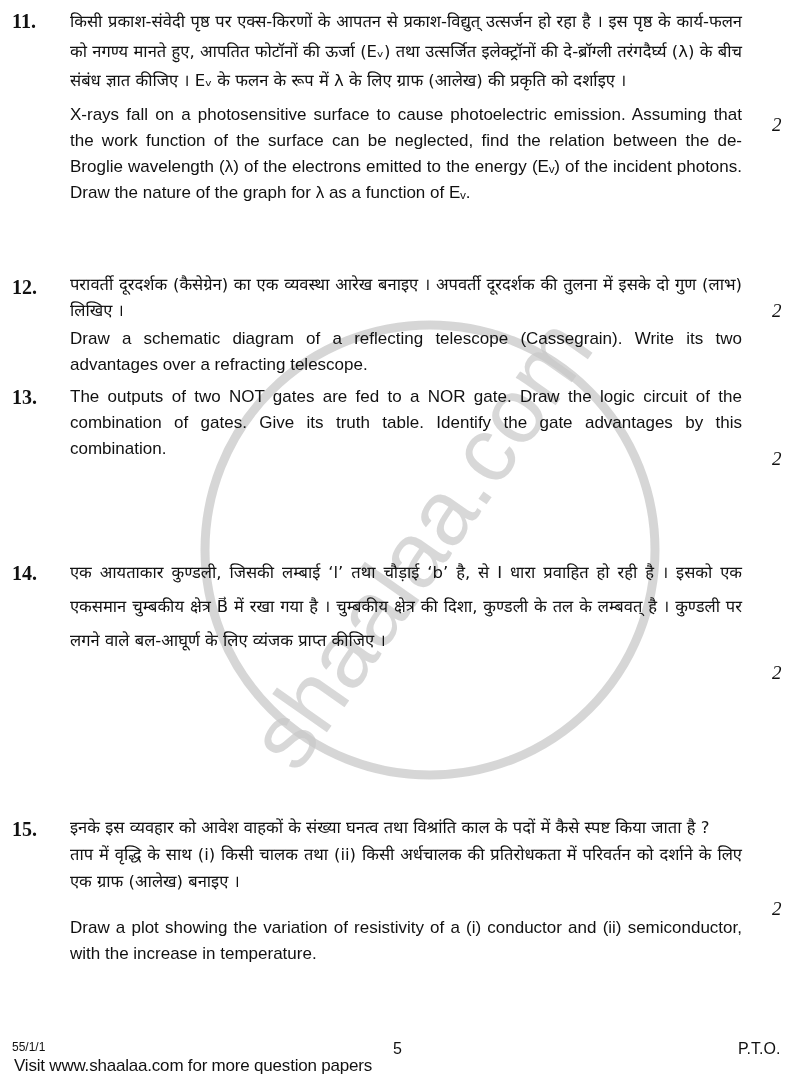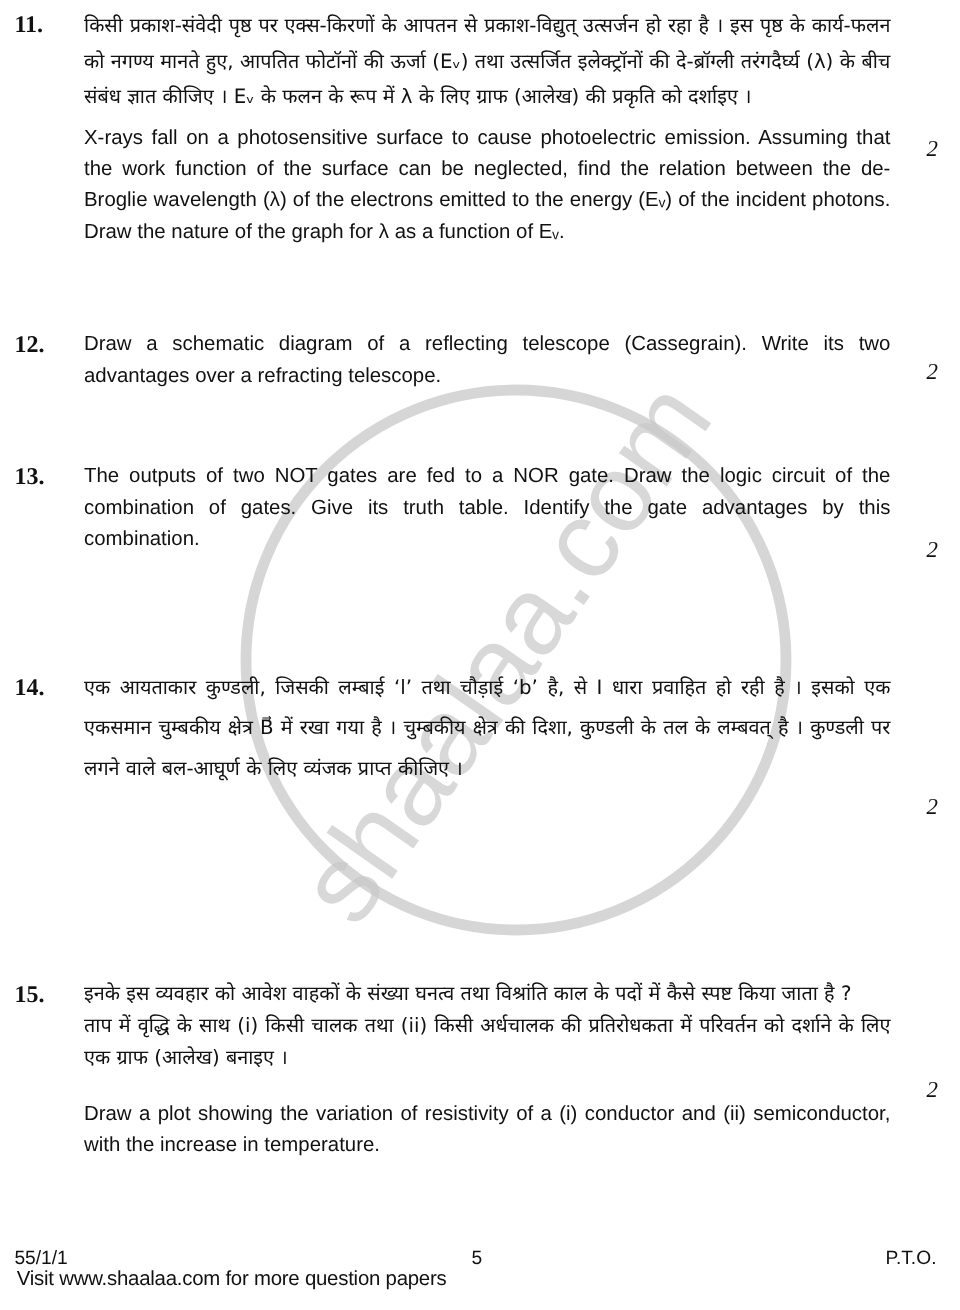--- a/index.html
+++ b/index.html
@@ -25,21 +25,21 @@
     font-size: 17px; line-height: 26px; text-align: justify;
     margin: 0;
   }
   .en.wide { line-height: 42px; }
   .hi.wide { line-height: 34px; }
   .marks {
     position: absolute; left: 772px;
     font-family: "Liberation Serif", serif; font-style: italic; font-size: 19px;
   }
   .footer-code { position: absolute; left: 12px; top: 1040px;
-    font-family: "Liberation Sans", sans-serif; font-size: 16px; }
+    font-family: "Liberation Sans", sans-serif; font-size: 12px; }
   .footer-page { position: absolute; left: 393px; top: 1040px;
     font-family: "Liberation Sans", sans-serif; font-size: 16px; }
   .footer-pto { position: absolute; left: 738px; top: 1040px;
     font-family: "Liberation Sans", sans-serif; font-size: 16px; }
   .footer-visit { position: absolute; left: 14px; top: 1056px;
     font-family: "Liberation Sans", sans-serif; font-size: 17px; letter-spacing: -0.2px; }
   .watermark {
     position: absolute; left: 180px; top: 300px; width: 500px; height: 500px;
     pointer-events: none;
   }
@@ -59,20 +59,21 @@
     <div class="qbody" style="top:-3px;">
       <p class="hi" style="line-height:29.5px;">किसी प्रकाश-संवेदी पृष्ठ पर एक्स-किरणों के आपतन से प्रकाश-विद्युत् उत्सर्जन हो रहा है । इस पृष्ठ के कार्य-फलन को नगण्य मानते हुए, आपतित फोटॉनों की ऊर्जा (Eᵥ) तथा उत्सर्जित इलेक्ट्रॉनों की दे-ब्रॉग्ली तरंगदैर्घ्य (λ) के बीच संबंध ज्ञात कीजिए । Eᵥ के फलन के रूप में λ के लिए ग्राफ (आलेख) की प्रकृति को दर्शाइए ।</p>
       <p class="en" style="margin-top:6px;">X-rays fall on a photosensitive surface to cause photoelectric emission. Assuming that the work function of the surface can be neglected, find the relation between the de-Broglie wavelength (λ) of the electrons emitted to the energy (Eᵥ) of the incident photons. Draw the nature of the graph for λ as a function of Eᵥ.</p>
     </div>
     <span class="marks" style="top:104px;">2</span>
   </div>
 
   <div class="q" style="top:276px;">
     <span class="qnum">12.</span>
     <div class="qbody" style="top:-4px;">
+      <p class="hi" style="line-height:26px;">परावर्ती दूरदर्शक (कैसेग्रेन) का एक व्यवस्था आरेख बनाइए । अपवर्ती दूरदर्शक की तुलना में इसके दो गुण (लाभ) लिखिए ।</p>
       <p class="en" style="margin-top:2px;">Draw a schematic diagram of a reflecting telescope (Cassegrain). Write its two advantages over a refracting telescope.</p>
     </div>
     <span class="marks" style="top:24px;">2</span>
   </div>
 
   <div class="q" style="top:386px;">
     <span class="qnum">13.</span>
     <div class="qbody" style="top:-4px;">
       <p class="en" style="margin-top:2px;">The outputs of two NOT gates are fed to a NOR gate. Draw the logic circuit of the combination of gates. Give its truth table. Identify the gate advantages by this combination.</p>
     </div>

